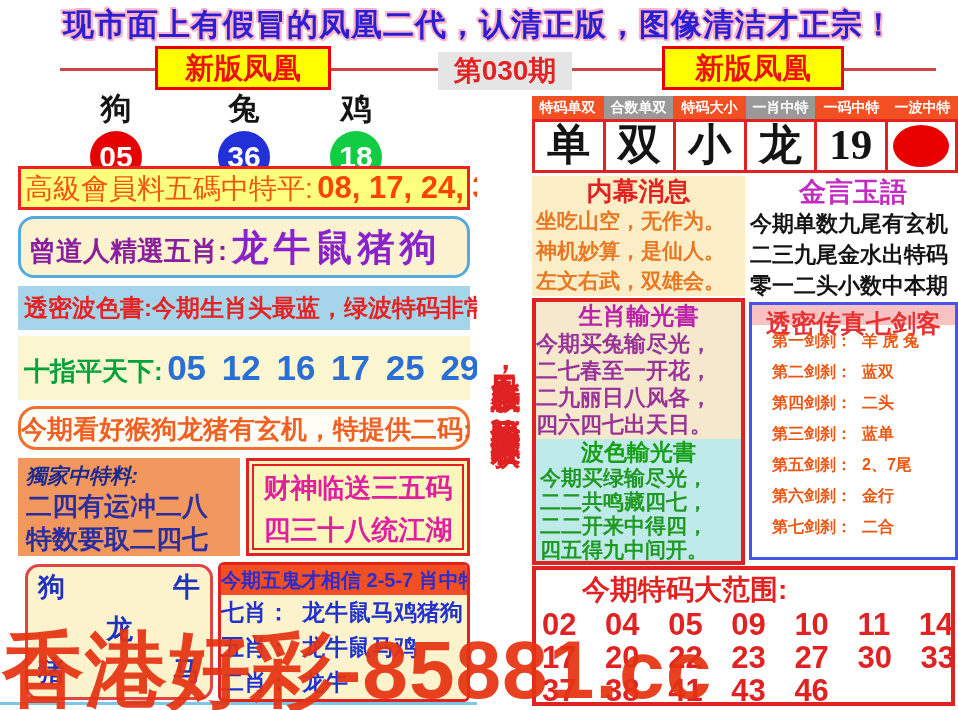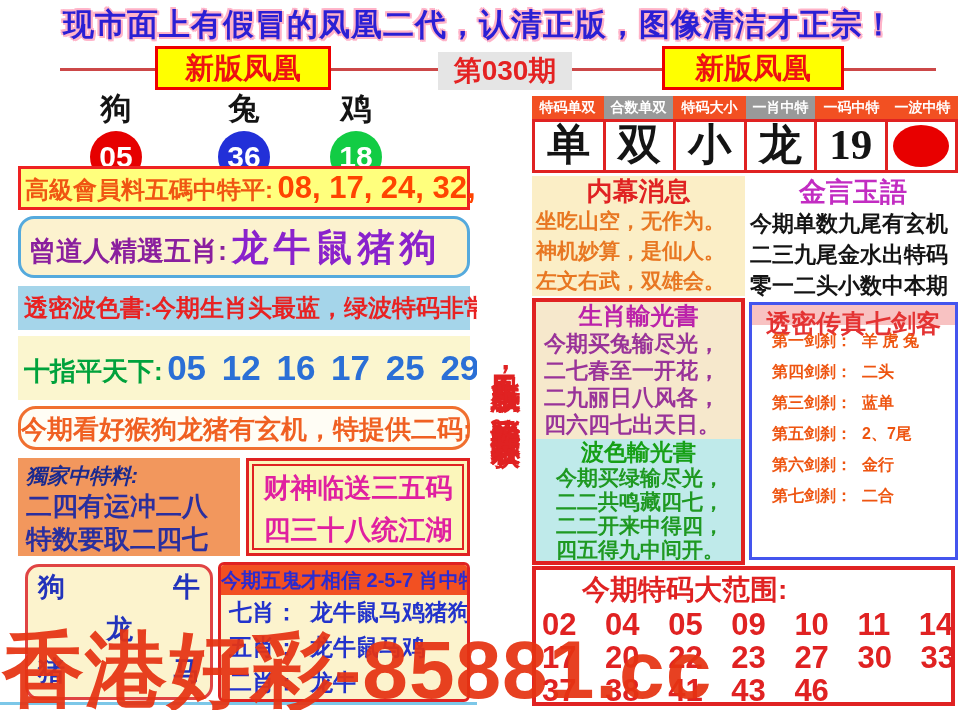--- a/index.html
+++ b/index.html
@@ -21,21 +21,21 @@
   .ztop{position:absolute;top:88px;width:96px;text-align:center;z-index:2;}
   .ztop .an{font-size:31px;font-weight:bold;color:#141414;font-family:"Liberation Serif",serif;}
   .ztop .ball{width:52px;height:52px;border-radius:50%;margin:1px auto 0;color:#fff;
     font-size:30px;font-weight:bold;line-height:52px;}
   .z1{left:68px;} .z2{left:196px;} .z3{left:308px;}
   .ball.red{background:#e60000;} .ball.blue{background:#2230d8;} .ball.green{background:#12cc44;}
   
   .lbox{position:absolute;left:18px;width:452px;box-sizing:border-box;z-index:2;}
   .box-vip{top:166px;height:44px;background:#ffff7d;border:3px solid #ee2222;line-height:38px;
     white-space:nowrap;padding-left:4px;}
-  .box-vip .lab{color:#f05512;font-weight:bold;font-size:24px;}
+  .box-vip .lab{color:#f05512;font-weight:normal;font-size:28px;}
   .box-vip .val{color:#ff4400;font-weight:bold;font-size:31px;}
   .box-fivexiao{top:216px;height:62px;background:#fcf2cf;border:3px solid #55aadd;border-radius:16px;
     line-height:58px;padding-left:8px;white-space:nowrap;}
   .box-fivexiao .lab{color:#8a1f9e;font-weight:bold;font-size:27px;}
   .box-fivexiao .val{color:#8a22cc;font-weight:bold;font-size:37px;letter-spacing:5px;}
   .box-wave{top:286px;height:44px;background:#a5d5ea;color:#e82222;font-weight:bold;font-size:24px;
     line-height:44px;padding-left:6px;white-space:nowrap;}
   .box-ten{top:336px;height:64px;background:#fbf6cf;line-height:64px;padding-left:6px;white-space:nowrap;}
   .box-ten .lab{color:#00a23c;font-weight:bold;font-size:26px;}
   .box-ten .val{color:#2a6fd6;font-weight:bold;font-size:35px;word-spacing:6px;}
@@ -50,21 +50,21 @@
   .box-z5{top:564px;left:25px;width:188px;height:136px;background:#fcf3cd;border:3px solid #e04444;
     border-radius:14px;}
   .box-z5 span{position:absolute;color:#2233bb;font-weight:bold;font-size:27px;
     font-family:"Liberation Serif",serif;}
   .z5-a{left:10px;top:2px;} .z5-b{right:10px;top:2px;} .z5-c{left:78px;top:44px;}
   .z5-d{left:10px;top:86px;} .z5-e{right:10px;top:86px;}
   .box-ghost{top:562px;left:218px;width:252px;height:140px;border:3px solid #e02222;background:#fcf3cd;
     border-radius:6px;overflow:hidden;}
   .box-ghost .ttl{background:#f25022;color:#2b2bd0;font-weight:bold;font-size:20px;text-align:center;
     height:30px;line-height:30px;white-space:nowrap;}
-  .box-ghost .row{color:#2233cc;font-weight:bold;font-size:23px;line-height:35px;padding-left:8px;
+  .box-ghost .row{color:#2233cc;font-weight:bold;font-size:23px;line-height:35px;padding-left:0;
     white-space:nowrap;}
   .box-ghost .row .lab{margin-right:12px;}
   
   .vstrip{position:absolute;left:477px;top:92px;width:56px;height:616px;background:#fff;text-align:center;z-index:2;}
   .vtext{writing-mode:vertical-rl;text-orientation:upright;color:#e02222;font-weight:bold;
     font-size:30px;letter-spacing:2px;height:614px;}
   
   .tabs{position:absolute;left:532px;top:96px;width:426px;height:23px;background:#f25022;display:flex;z-index:2;}
   .tab{flex:1;margin:0 1px;color:#fff;font-weight:bold;font-size:14px;text-align:center;
     line-height:23px;white-space:nowrap;overflow:hidden;}
@@ -79,23 +79,23 @@
   .insider .ttl{color:#e02222;font-weight:bold;font-size:26px;text-align:center;line-height:30px;}
   .insider .ln{color:#e87722;font-weight:bold;font-size:21px;line-height:30px;padding-left:4px;white-space:nowrap;}
   .golden{position:absolute;left:748px;top:176px;width:210px;height:120px;background:#fff;z-index:2;}
   .golden .ttl{color:#c22cc2;font-weight:bold;font-size:27px;text-align:center;line-height:32px;}
   .golden .ln{color:#141414;font-weight:bold;font-size:22px;line-height:31px;padding-left:2px;white-space:nowrap;}
   .poems{position:absolute;left:532px;top:298px;width:213px;height:267px;border:4px solid #e02222;
     box-sizing:border-box;z-index:2;}
   .poem-up{background:#f6e8cc;height:137px;}
   .poem-dn{background:#bfeaea;height:122px;}
   .poems .ttl1{color:#bb22aa;font-weight:bold;font-size:24px;text-align:center;line-height:28px;}
-  .poems .ln1{color:#993399;font-weight:bold;font-size:22px;line-height:27px;padding-left:8px;white-space:nowrap;}
+  .poems .ln1{color:#993399;font-weight:bold;font-size:22px;line-height:27px;padding-left:0;white-space:nowrap;}
   .poems .ttl2{color:#17a017;font-weight:bold;font-size:23px;text-align:center;line-height:27px;}
-  .poems .ln2{color:#1f9922;font-weight:bold;font-size:21px;line-height:24px;padding-left:20px;white-space:nowrap;}
+  .poems .ln2{color:#1f9922;font-weight:bold;font-size:21px;line-height:24px;padding-left:4px;white-space:nowrap;}
   .swords{position:absolute;left:749px;top:302px;width:209px;height:258px;border:3px solid #4455ee;
     box-sizing:border-box;background:#fff;z-index:2;}
   .swords .ttl{background:#f8c2c2;color:#e43333;font-weight:bold;font-size:25px;text-align:center;
     height:20px;line-height:36px;white-space:nowrap;}
   .swords .row{color:#ee5511;font-weight:bold;font-size:16px;line-height:31px;padding-left:20px;white-space:nowrap;}
   .swords .row .lab{margin-right:10px;}
   .range{position:absolute;left:532px;top:566px;width:423px;height:140px;border:4px solid #e02222;
     box-sizing:border-box;background:#fff;padding:2px 6px;z-index:2;}
   .range .ttl{color:#e02222;font-weight:bold;font-size:28px;line-height:36px;margin-left:40px;}
   .range .ln{color:#e02222;font-weight:bold;font-size:31px;line-height:33px;word-spacing:20px;white-space:nowrap;}
@@ -233,20 +233,23 @@
       <div class="ln2">四五得九中间开。</div>
     </div>
   </div>
 
   <div class="swords">
     <div class="ttl">透密传真七剑客</div>
     <div class="row">
       <span class="lab">第一剑刹：</span><span>羊 虎 兔</span>
     </div>
     <div class="row">
+      <span class="lab">第二剑刹：</span><span>蓝双</span>
+    </div>
+    <div class="row">
       <span class="lab">第四剑刹：</span><span>二头</span>
     </div>
     <div class="row">
       <span class="lab">第三剑刹：</span><span>蓝单</span>
     </div>
     <div class="row">
       <span class="lab">第五剑刹：</span><span>2、7尾</span>
     </div>
     <div class="row">
       <span class="lab">第六剑刹：</span><span>金行</span>

